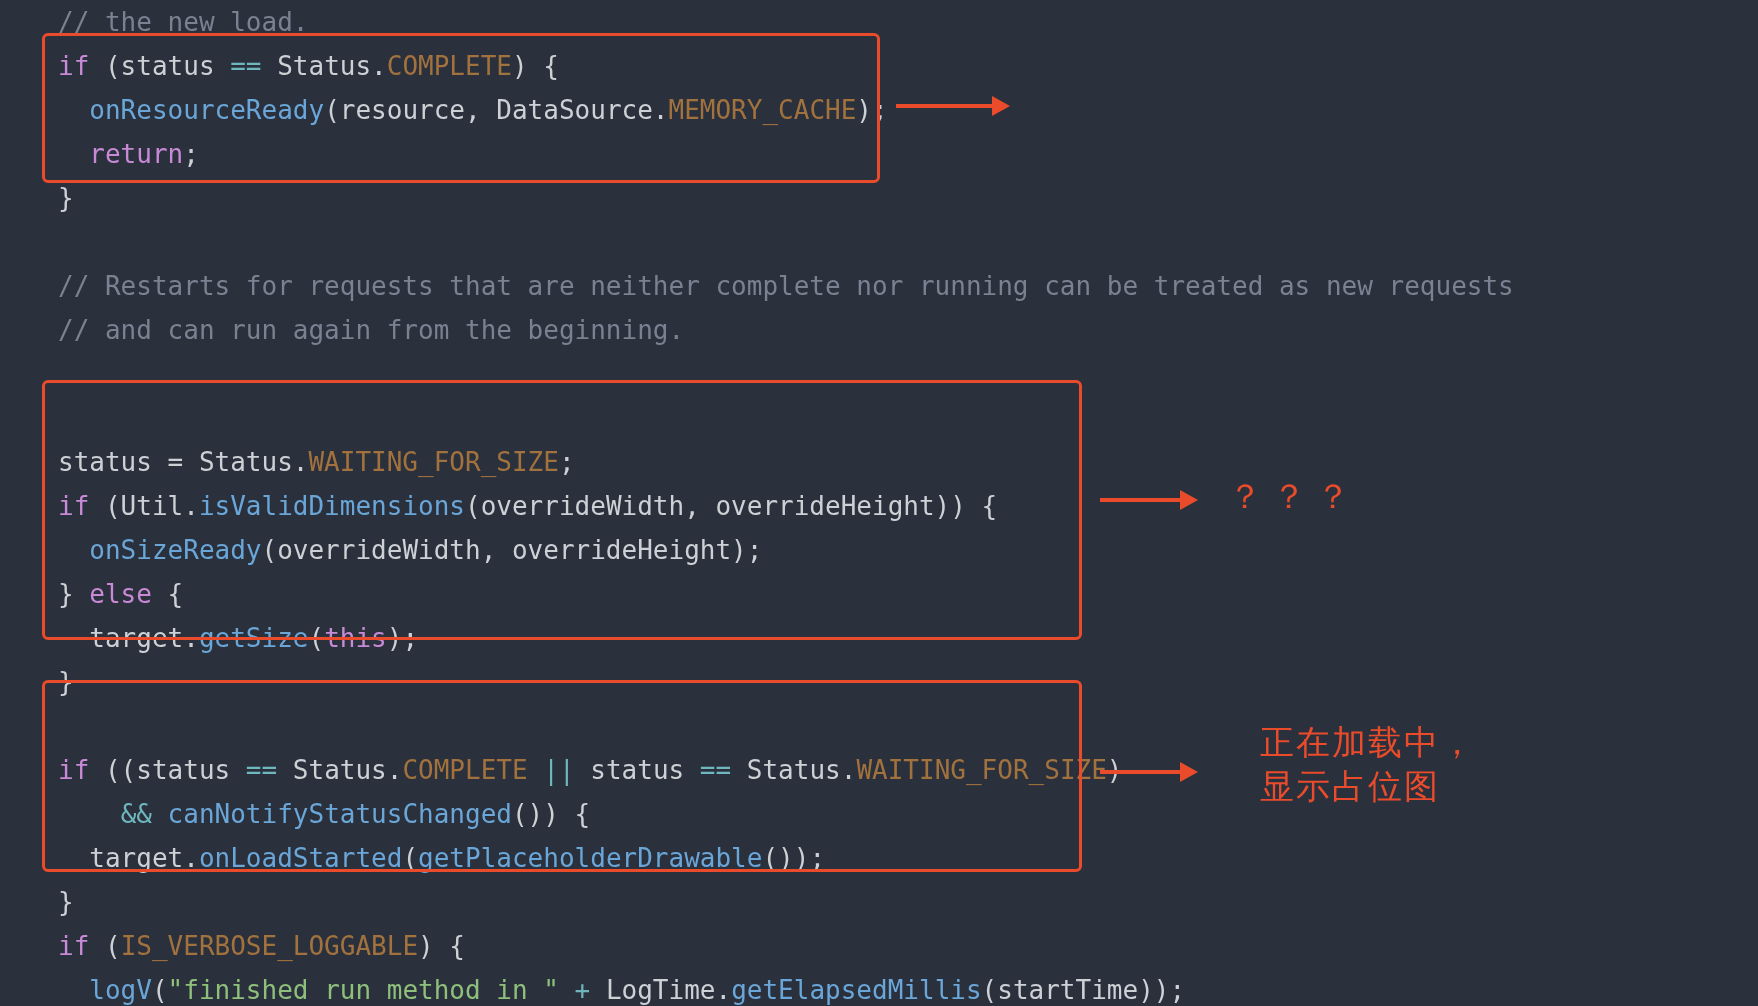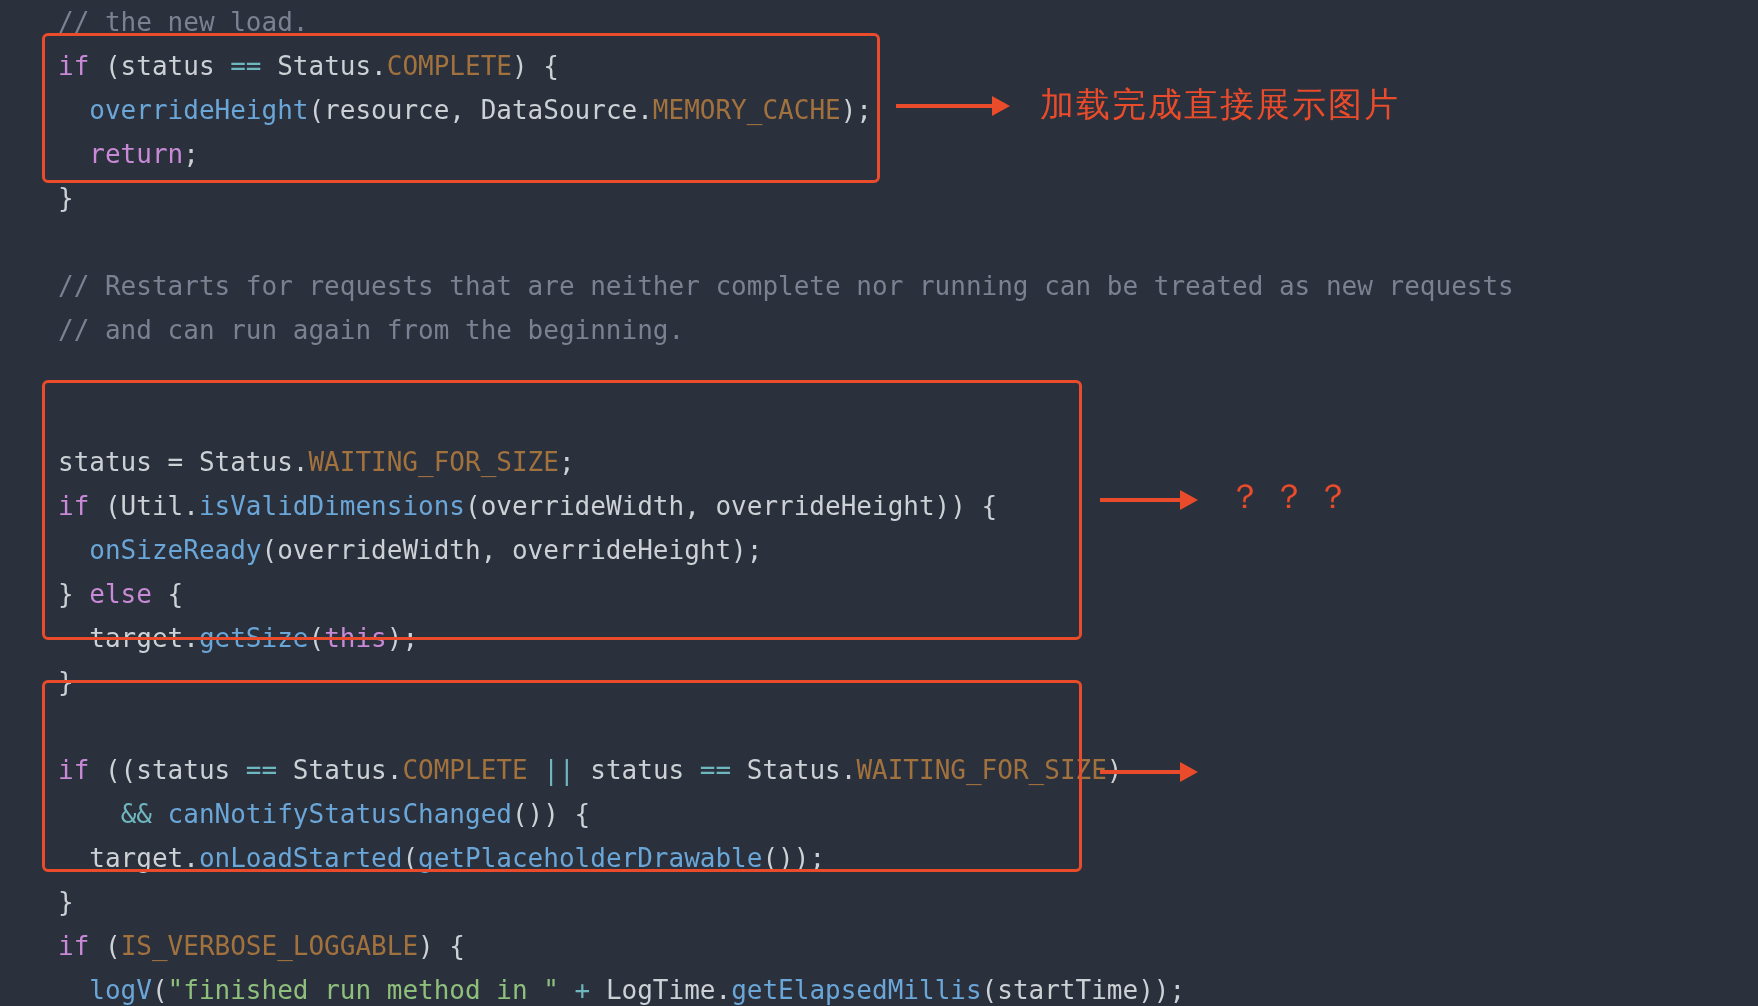--- a/index.html
+++ b/index.html
@@ -66,21 +66,21 @@
     letter-spacing: 2px;
   }
 </style>
 </head>
 <body>
 
 <div class="canvas">
 
 <pre><span class="cm">// the new load.</span>
 <span class="kw">if</span><span> (status </span><span class="op">==</span><span> Status.</span><span class="so">COMPLETE</span><span>) {</span>
-<span>  </span><span class="fn">overrideHeight</span><span>(resource, DataSource.</span><span class="so">MEMORY_CACHE</span><span>);</span>
+<span>  </span><span class="fn">onResourceReady</span><span>(resource, DataSource.</span><span class="so">MEMORY_CACHE</span><span>);</span>
 <span>  </span><span class="kw">return</span><span>;</span>
 <span>}</span>
 <span></span>
 <span class="cm">// Restarts for requests that are neither complete nor running can be treated as new requests</span>
 <span class="cm">// and can run again from the beginning.</span>
 <span></span>
 <span></span>
 <span>status = Status.</span><span class="so">WAITING_FOR_SIZE</span><span>;</span>
 <span class="kw">if</span><span> (Util.</span><span class="fn">isValidDimensions</span><span>(overrideWidth, overrideHeight)) {</span>
 <span>  </span><span class="fn">onSizeReady</span><span>(overrideWidth, overrideHeight);</span>
@@ -97,26 +97,29 @@
 </pre>
 
   <div class="box" style="left:42px; top:33px; width:838px; height:150px;"></div>
   <div class="box" style="left:42px; top:380px; width:1040px; height:260px;"></div>
   <div class="box" style="left:42px; top:680px; width:1040px; height:192px;"></div>
 
   <div class="arrow" style="left:896px; top:96px;">
     <div class="arrow-line" style="width:96px;"></div>
       <div class="arrow-head"></div>
   </div>
-  <div class="anno" style="left:1040px; top:82px;">加载完成直接展示图片</div>
 
   <div class="arrow" style="left:1100px; top:490px;">
     <div class="arrow-line" style="width:80px;"></div>
       <div class="arrow-head"></div>
   </div>
   <div class="anno" style="left:1228px; top:474px; letter-spacing:10px;">？？？</div>
 
   <div class="arrow" style="left:1100px; top:762px;">
     <div class="arrow-line" style="width:80px;"></div>
       <div class="arrow-head"></div>
   </div>
+  <div class="anno" style="left:1260px; top:720px;">
+    <span>正在加载中，</span><br>
+    <span>显示占位图</span>
+  </div>
 
 </div>
 
 </body></html>

